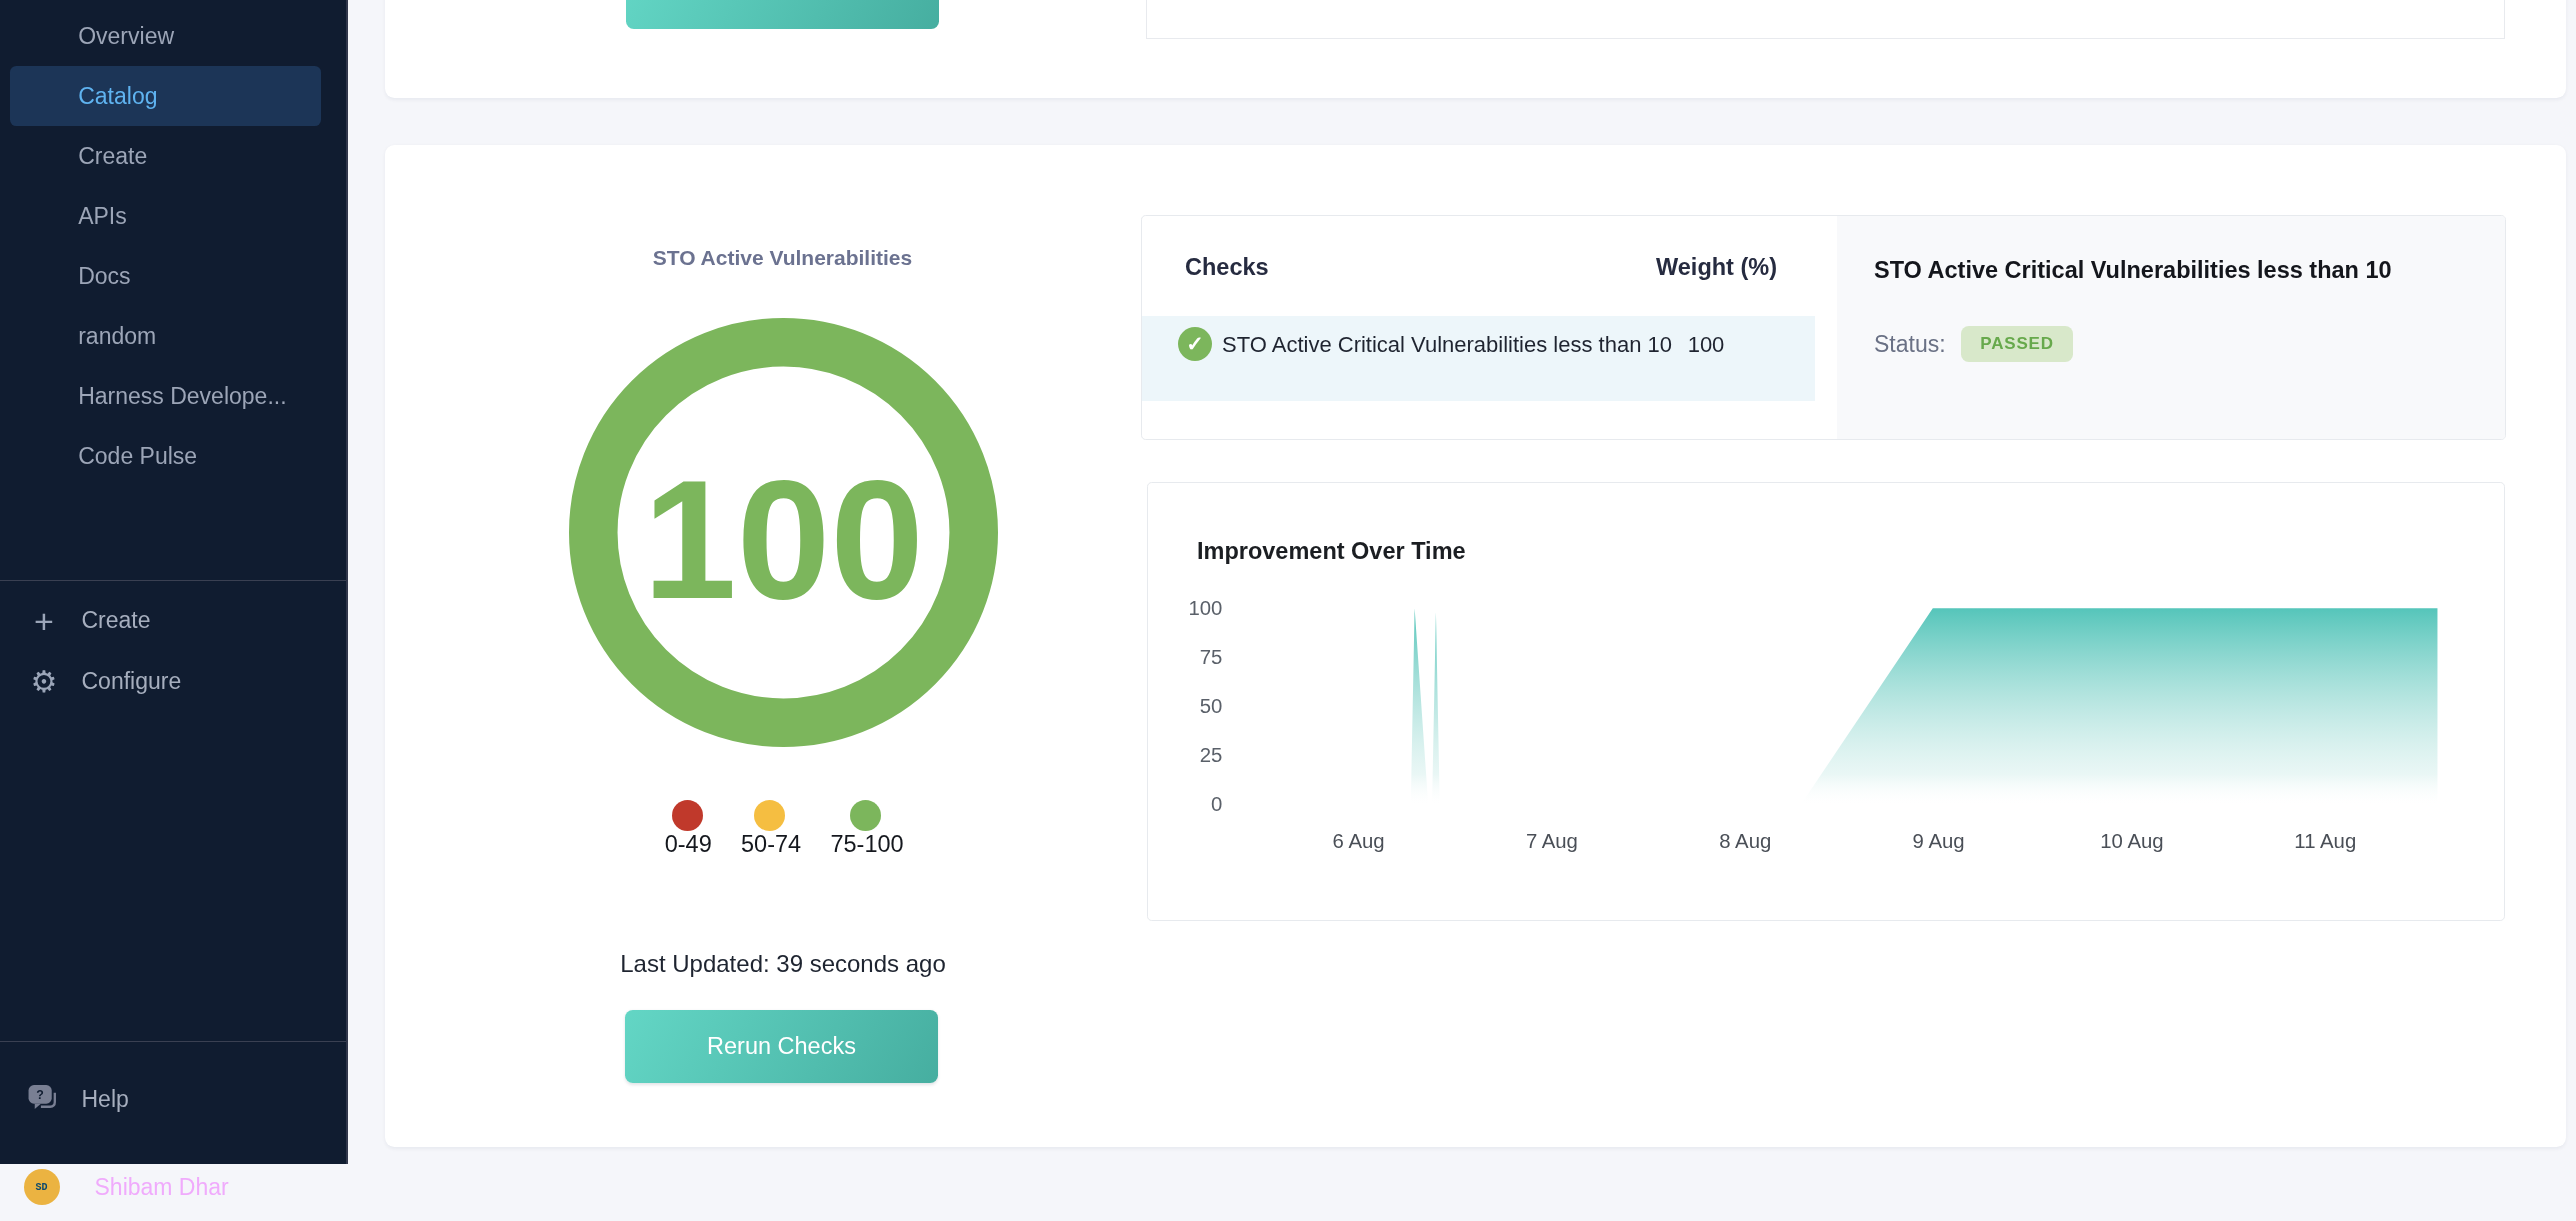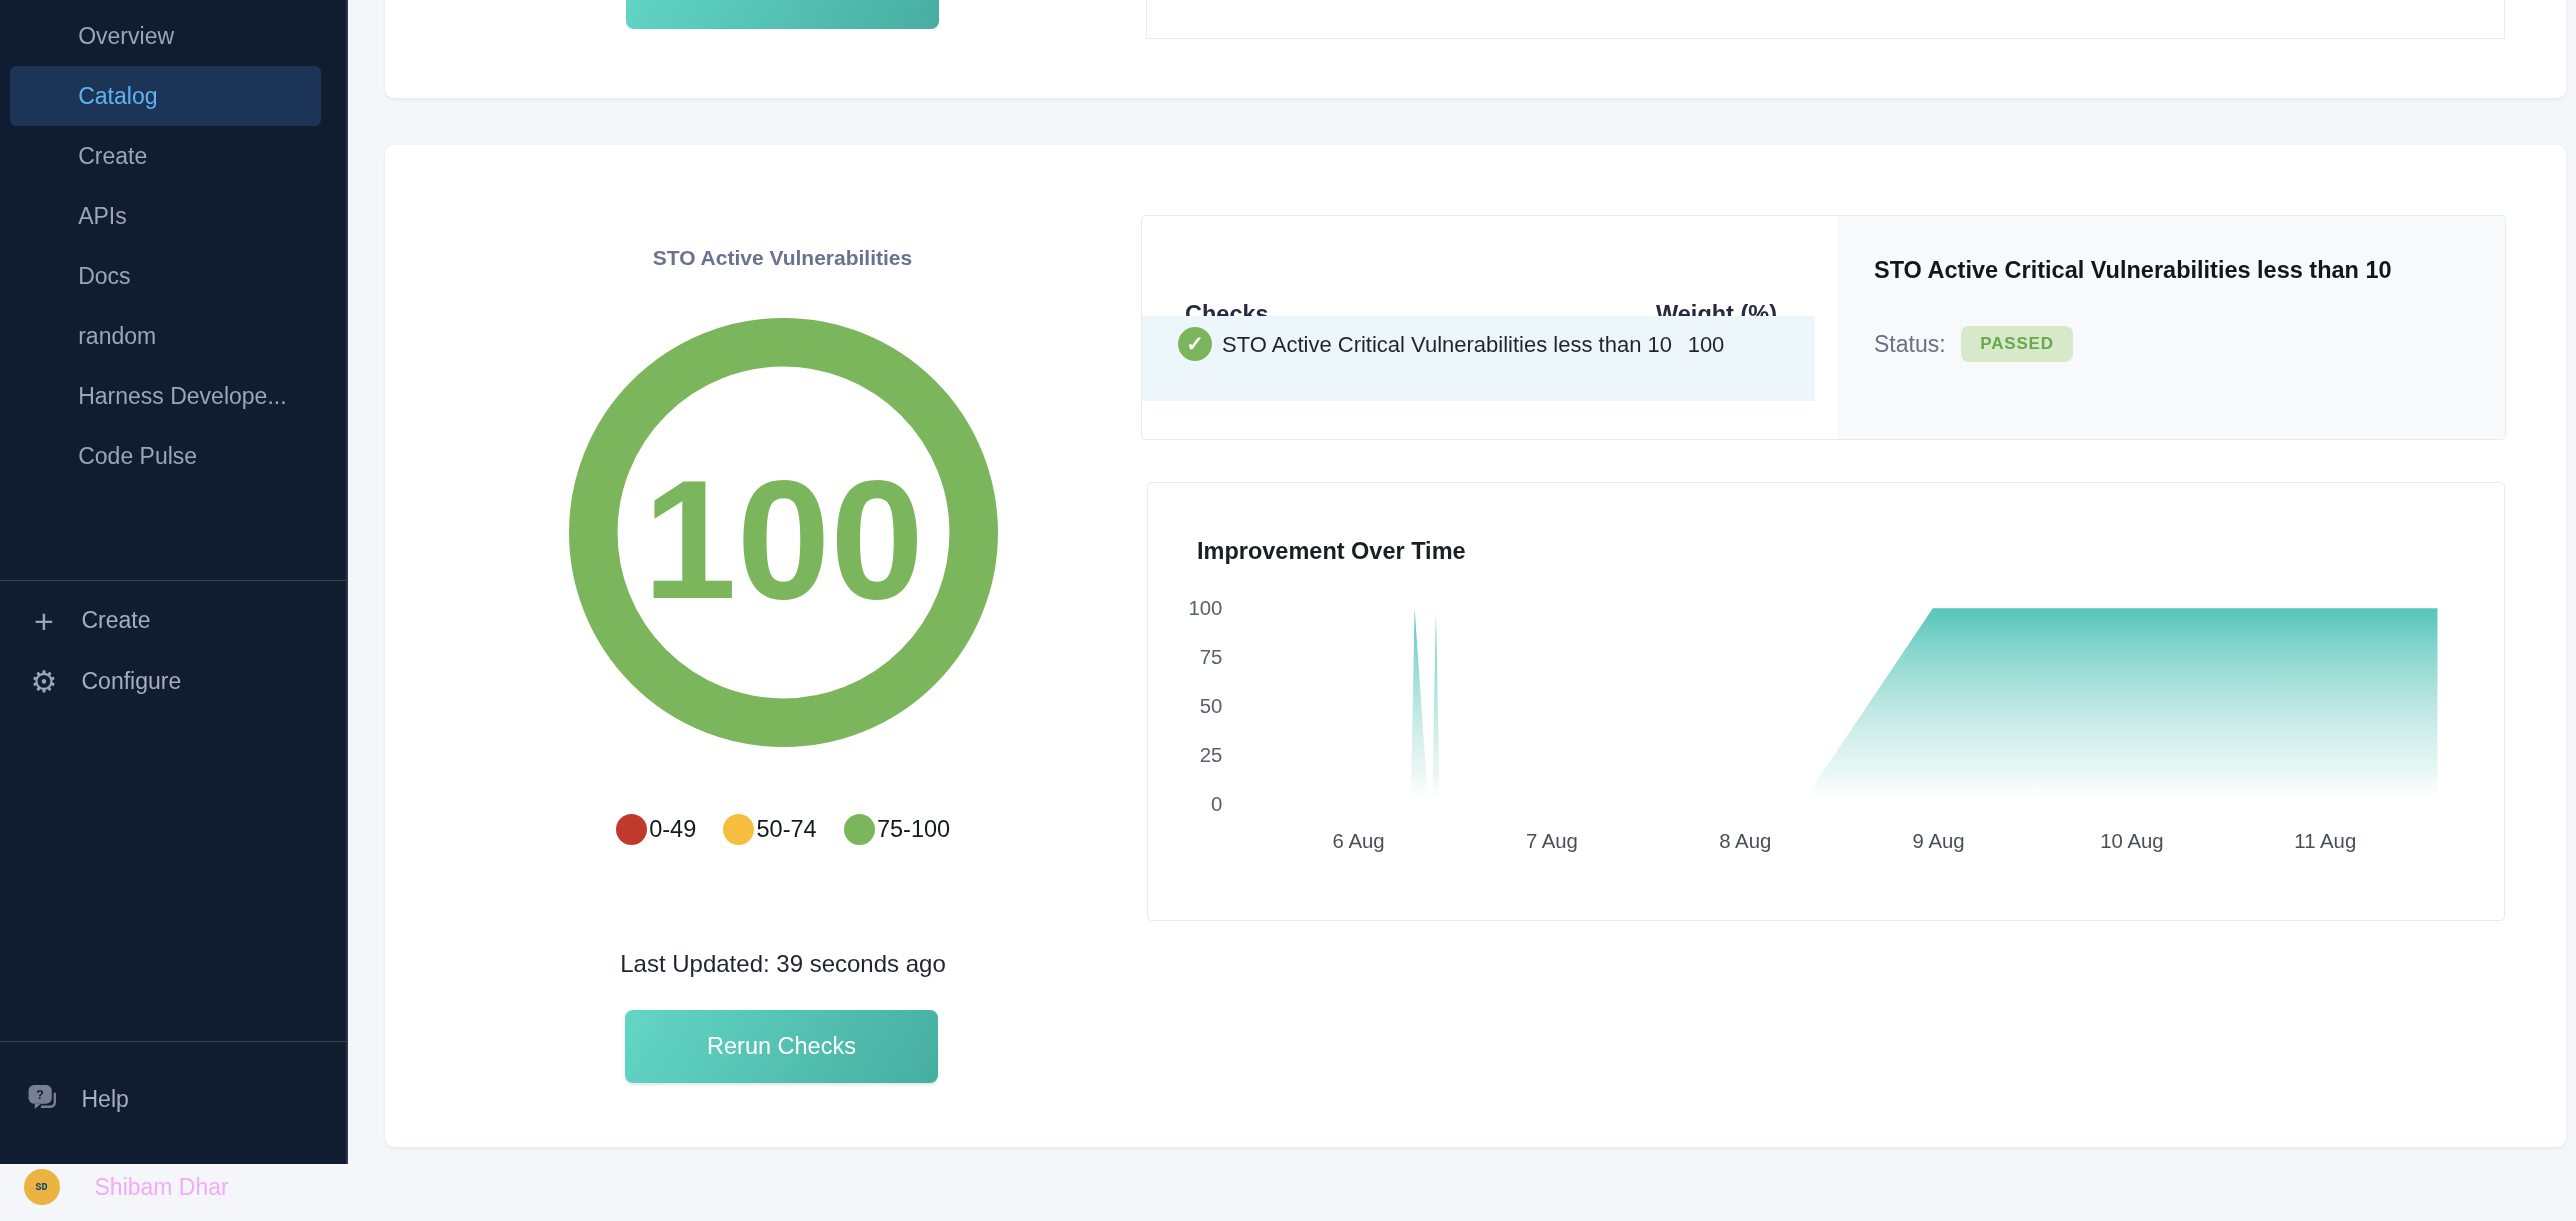--- a/index.html
+++ b/index.html
@@ -57,21 +57,21 @@
   }
   .gauge-title{
     position:absolute;left:202px;top:69px;width:391px;text-align:center;
     font-size:21px;font-weight:bold;color:#6b7290;margin-top:32px;
   }
   .gauge-wrap{position:absolute;left:184px;top:173px;width:429px;height:429px;}
   .legend{
     position:absolute;left:0;top:667px;width:796px;height:34px;
     display:flex;justify-content:center;align-items:center;gap:27px;
   }
-  .legend-item{display:flex;align-items:center;}
+  .legend-item{display:flex;align-items:center;flex-direction:column;}
   .legend-dot{width:31px;height:31px;border-radius:50%;flex:0 0 auto;}
   .legend-label{font-size:23.5px;color:#15181e;margin-left:2.3px;}
   .last-updated{
     position:absolute;left:0;top:805px;width:796px;text-align:center;
     font-size:24px;color:#1e2430;
   }
   .rerun-btn{
     position:absolute;left:240px;top:865px;width:313px;height:73px;border-radius:7.8px;
     border:none;display:flex;align-items:center;justify-content:center;
     color:#fff;font-size:23.5px;font-family:"Liberation Sans",sans-serif;cursor:pointer;
@@ -81,21 +81,21 @@
   .checks-card{
     position:absolute;left:756px;top:70px;width:1365px;height:225px;
     border:1.6px solid #e7eaee;border-radius:4.7px;box-sizing:border-box;
     display:flex;background:#fff;overflow:hidden;
   }
   .checks-left{width:695px;position:relative;flex:0 0 auto;}
   .checks-header-row{
     position:absolute;left:0;top:38px;width:100%;box-sizing:border-box;
     padding:0 60px 0 43px;display:flex;justify-content:space-between;
   }
-  .checks-header{font-size:23.5px;font-weight:bold;color:#262b40;margin-top:47px;}
+  .checks-header{font-size:23.5px;font-weight:bold;color:#262b40;}
   .check-row{
     position:absolute;left:0;top:100px;right:22px;height:85px;background:#edf6fa;
     cursor:pointer;
   }
   .check-icon{
     position:absolute;left:36px;top:11px;width:34px;height:34px;border-radius:50%;
     display:flex;align-items:center;justify-content:center;
     color:#fff;font-size:21px;font-weight:bold;
   }
   .check-name{

